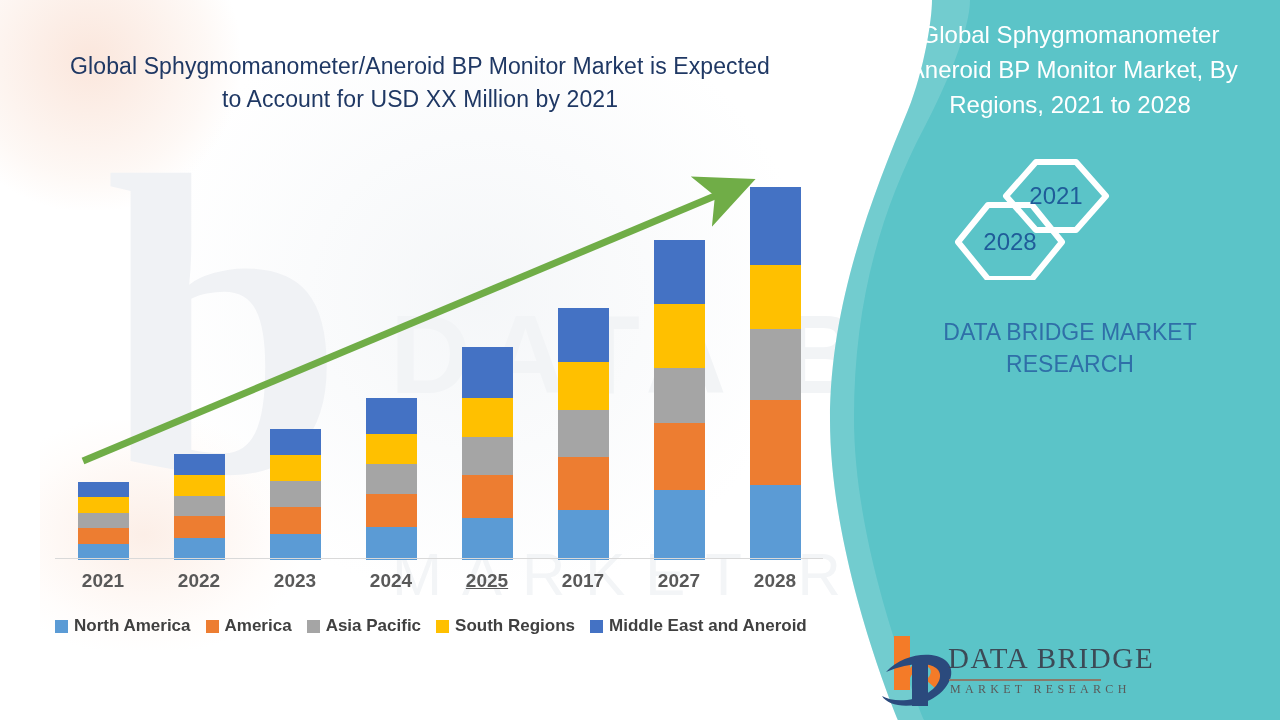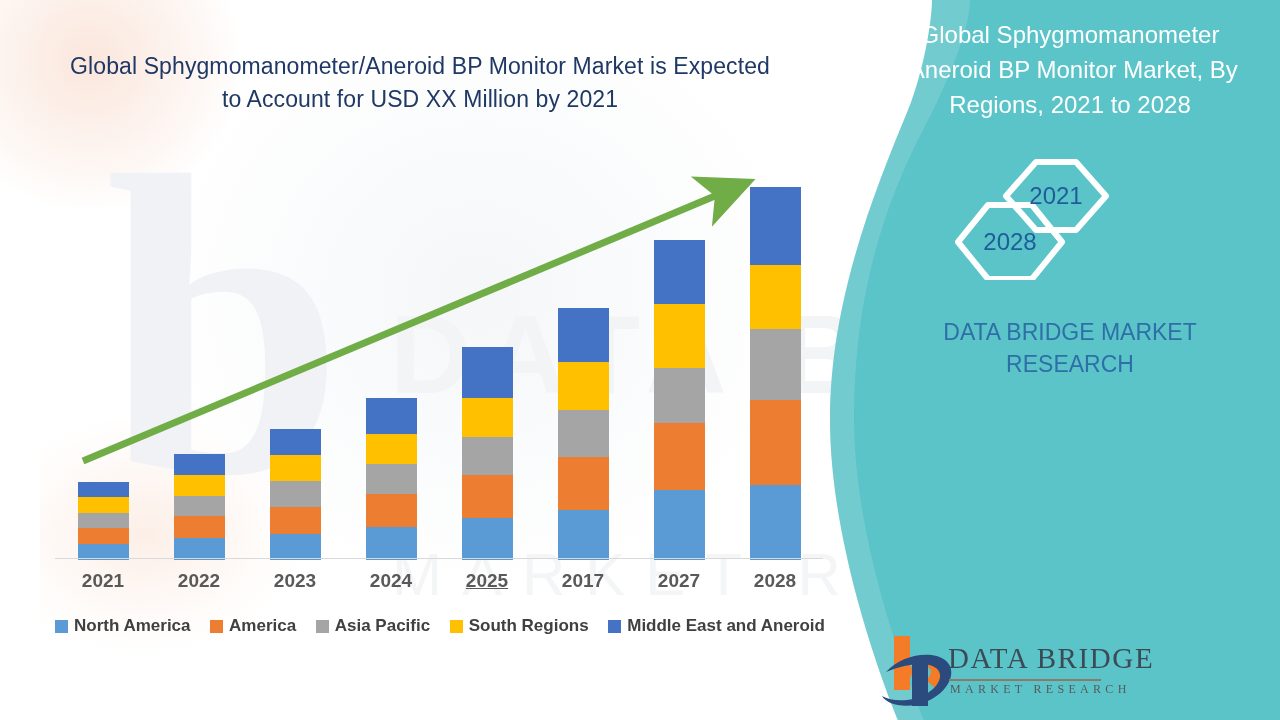--- a/index.html
+++ b/index.html
@@ -76,21 +76,21 @@
   .xlabels{
     position:absolute; left:55px; top:570px; width:768px; height:28px;
   }
   .xlabel{
     position:absolute; width:90px; text-align:center;
     font-size:19px; font-weight:700; color:#595959;
   }
 
   .legend{
     position:absolute; left:55px; top:616px; width:770px;
-    display:flex; align-items:center; justify-content:space-between; gap:15px;
+    display:flex; align-items:center; justify-content:flex-start; gap:15px;
     font-size:17px; font-weight:700; color:#404040;
   }
   .legend-item{ display:flex; align-items:center; gap:6px; white-space:nowrap; }
   .swatch{ width:13px; height:13px; display:inline-block; }
 
   .arrow{ position:absolute; left:0; top:0; width:840px; height:620px; pointer-events:none; }
 
   
   .teal-panel{
     position:absolute; right:0; top:0; width:460px; height:720px;

